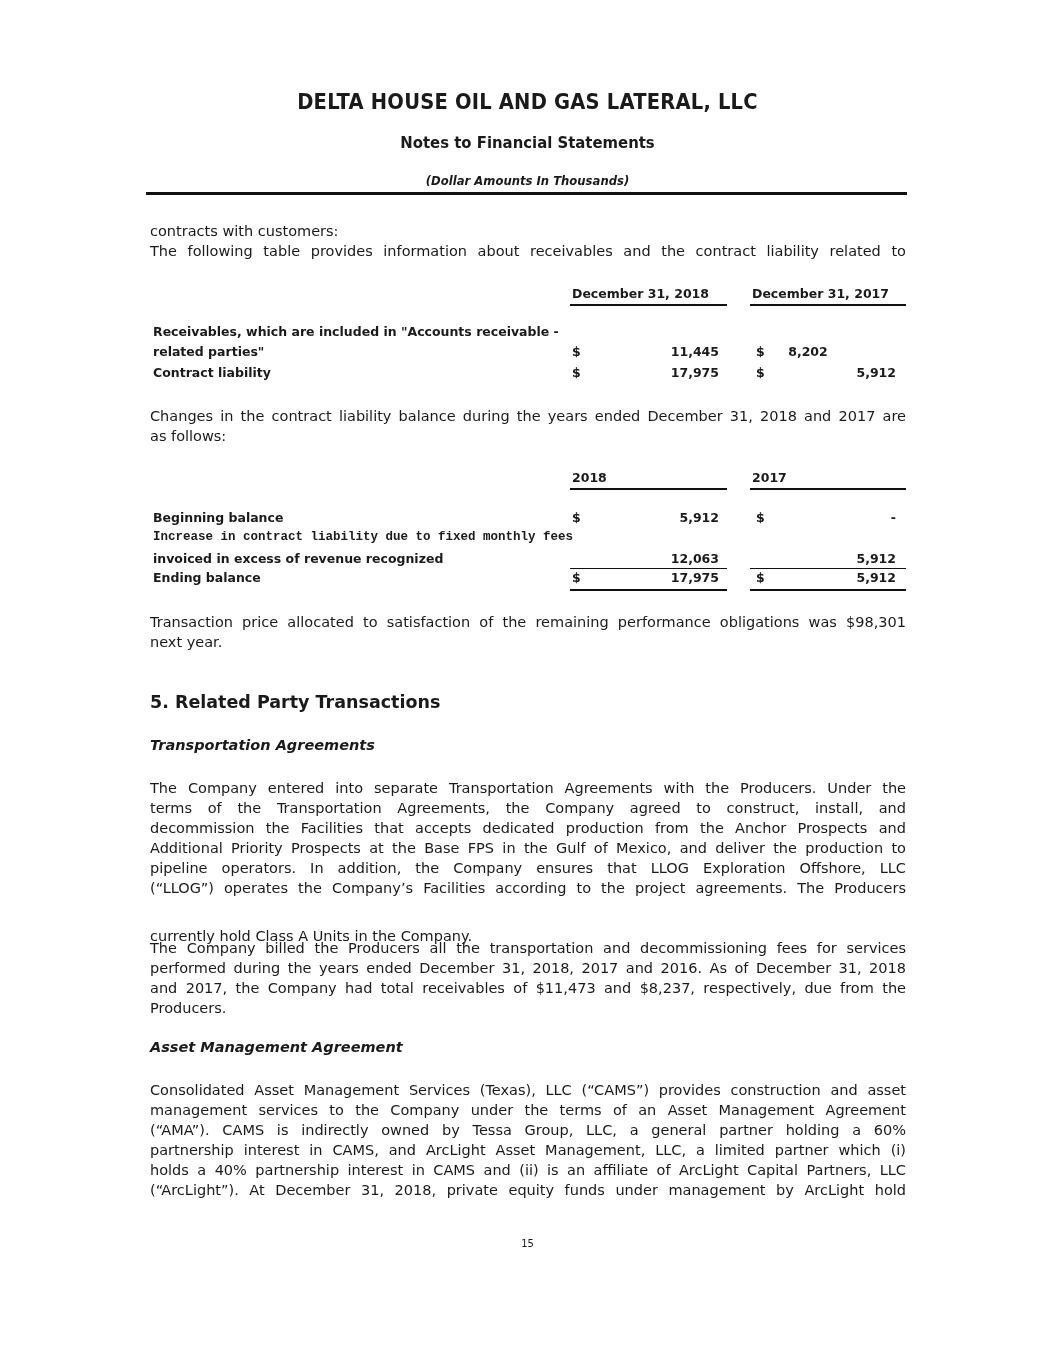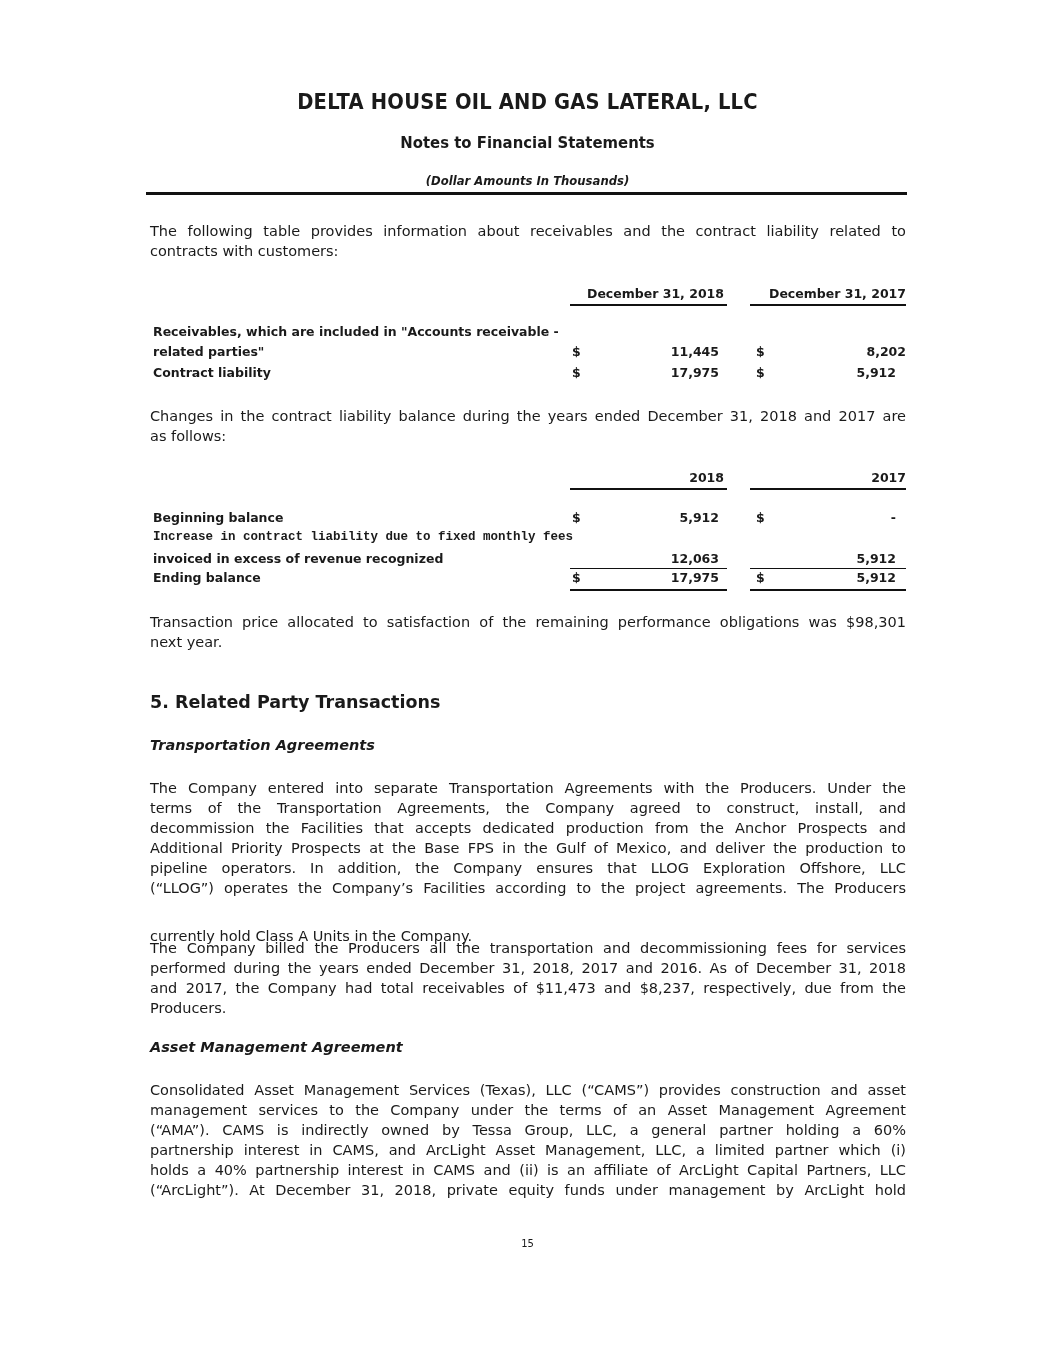--- a/index.html
+++ b/index.html
@@ -34,58 +34,58 @@
       position: absolute; left: 150px; top: 692px; font-size: 17.5px; font-weight: bold;
     }
     .subheading {
       position: absolute; left: 150px; font-size: 14.5px; font-weight: bold; font-style: italic;
     }
     .tbl { position: absolute; left: 150px; width: 756px; font-size: 12.5px; font-weight: bold; }
     .row { position: absolute; left: 0; width: 756px; height: 20px; }
     .lbl { position: absolute; left: 3px; white-space: nowrap; }
     .dollar { position: absolute; }
     .num { position: absolute; text-align: right; width: 120px; }
-    .colhead { position: absolute; text-align: right; font-weight: bold; }
+    .colhead { position: absolute; text-align: left; font-weight: bold; }
     .rule { position: absolute; height: 2px; background: #111; }
     .rule-thin { position: absolute; height: 1px; background: #111; }
     .pagenum {
       position: absolute; top: 1238px; left: 0; width: 1055px; text-align: center;
       font-size: 10px; font-weight: normal;
     }
   </style>
 </head>
 <body>
 
 <div class="page">
 
   <div class="company">DELTA HOUSE OIL AND GAS LATERAL, LLC</div>
   <div class="subtitle">Notes to Financial Statements</div>
   <div class="units">(Dollar Amounts In Thousands)</div>
   <div class="header-rule"></div>
 
   <div class="para" style="top:221px;">
+    <span style="white-space: nowrap; display: block;">contracts with customers:</span>
     <span style="text-align-last: justify; white-space: nowrap; display: block;">The following table provides information about receivables and the contract liability related to</span>
-    <span style="white-space: nowrap; display: block;">contracts with customers:</span>
   </div>
 
   <div class="tbl" style="top:280px;">
     <div class="colhead" style="left:422px; width:152px; top:6px;">December 31, 2018</div>
     <div class="colhead" style="left:602px; width:154px; top:6px;">December 31, 2017</div>
     <div class="rule" style="left:420px; width:157px; top:24px;"></div>
     <div class="rule" style="left:600px; width:156px; top:24px;"></div>
 
     <div class="row" style="top:44px;">
       <div class="lbl" style="top: 0px; white-space: nowrap;">Receivables, which are included in "Accounts receivable -</div>
     </div>
     <div class="row" style="top:64px;">
       <div class="lbl" style="white-space: nowrap;">related parties"</div>
       <div class="dollar" style="left:422px;">$</div>
       <div class="num" style="left:449px;">11,445</div>
       <div class="dollar" style="left:606px;">$</div>
-      <div class="num" style="left:636px;">8,202</div>
+      <div class="num" style="left:598px;text-align:center;">8,202</div>
     </div>
     <div class="row" style="top:85px;">
       <div class="lbl" style="white-space: nowrap;">Contract liability</div>
       <div class="dollar" style="left:422px;">$</div>
       <div class="num" style="left:449px;">17,975</div>
       <div class="dollar" style="left:606px;">$</div>
       <div class="num" style="left:626px;">5,912</div>
     </div>
   </div>
 

